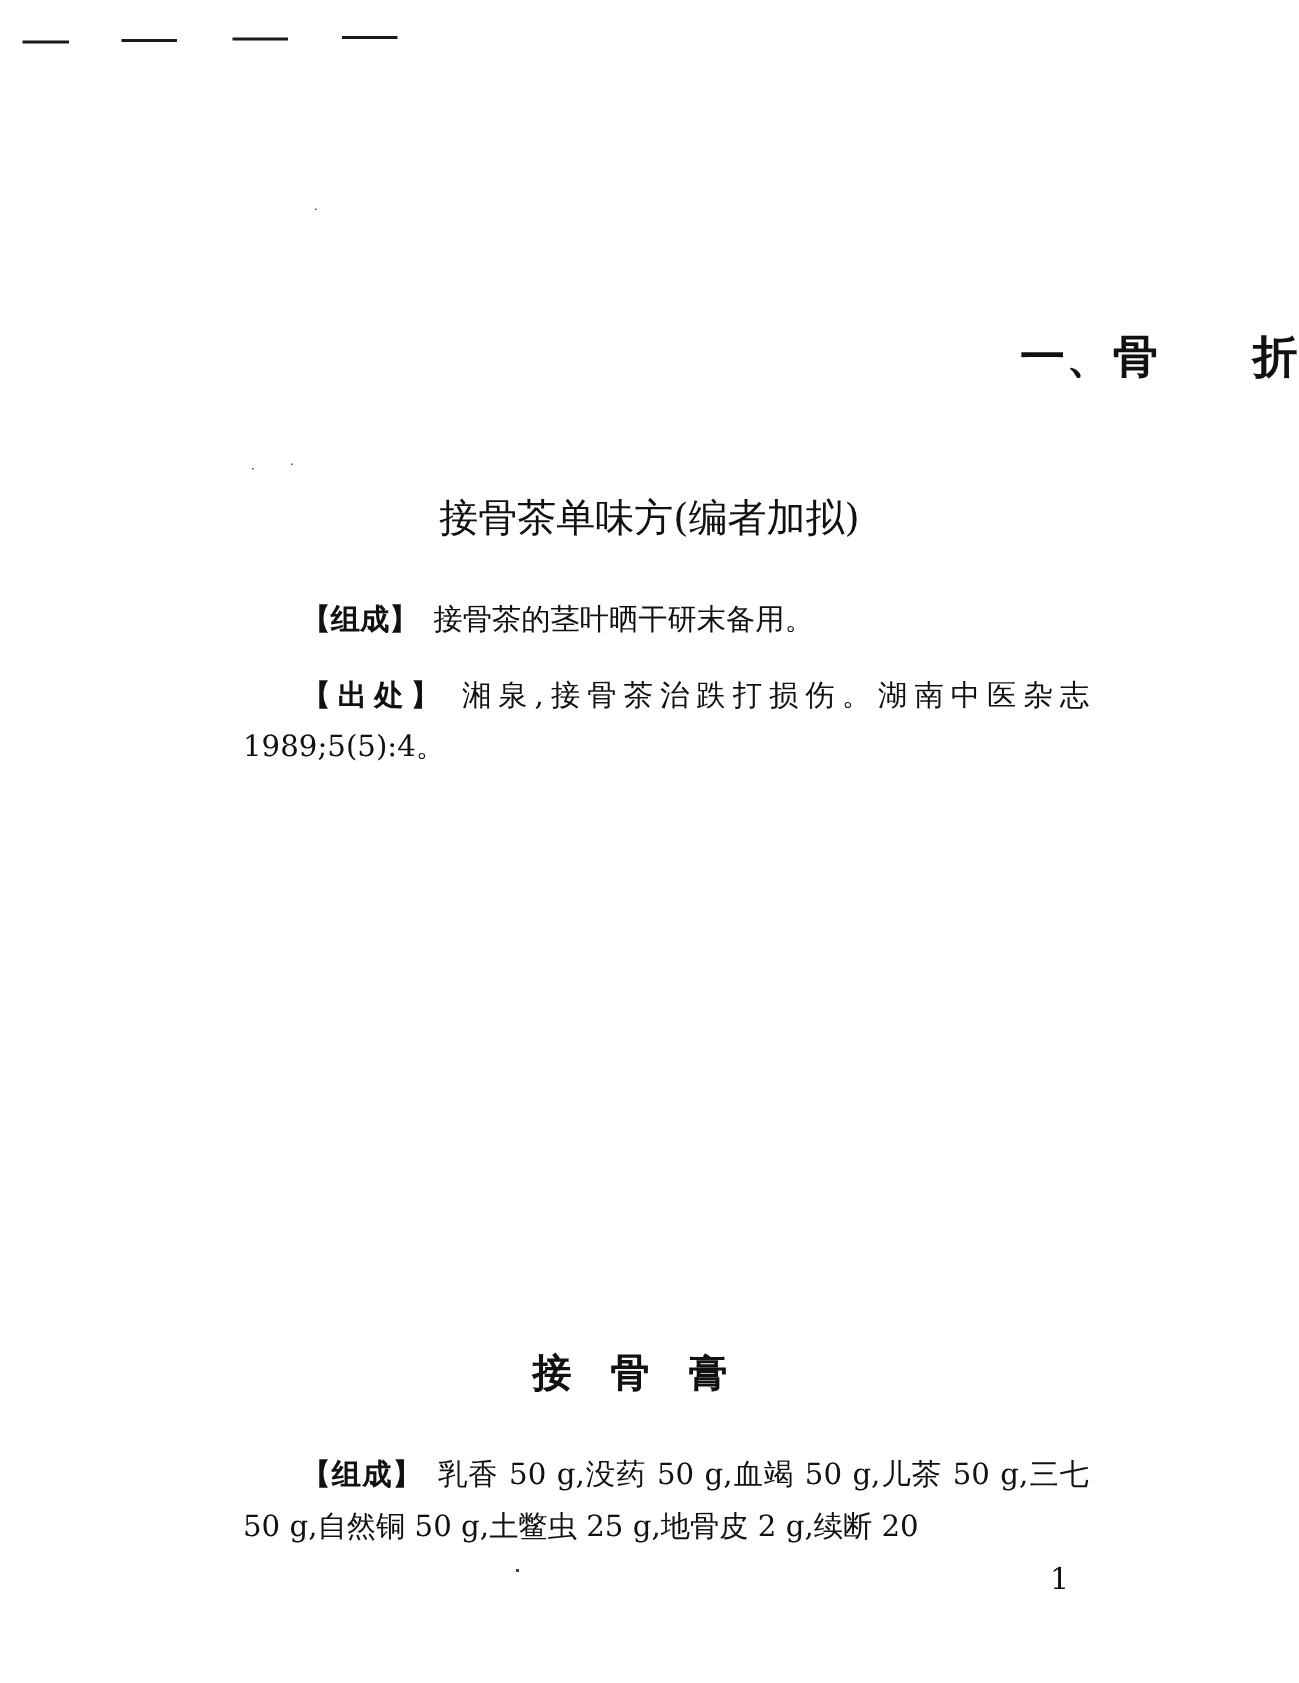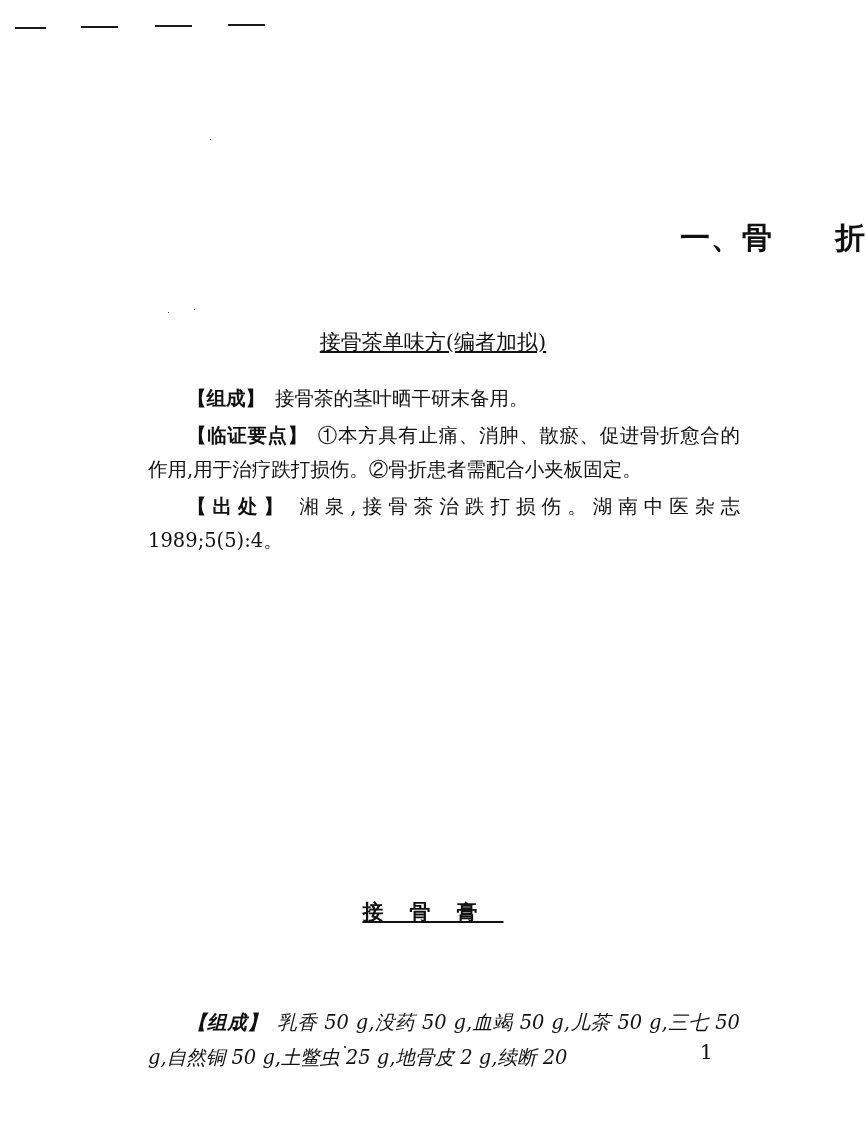--- a/index.html
+++ b/index.html
@@ -4,25 +4,25 @@
   <style>
     html, body { margin:0; padding:0; background:#ffffff; }
     body { width:866px; height:1122px; position:relative; overflow:hidden;
            font-family:"DejaVu Serif", "Liberation Serif", serif; color:#111; }
     .rule { position:absolute; height:2px; background:#1a1a1a; }
     .speck { position:absolute; width:2px; height:2px; background:#444; }
     .chapter-title { position:absolute; top:218px; left:0; width:866px; text-align:right;
                      font-family:"DejaVu Sans", "Liberation Sans", sans-serif;
                      font-size:30px; font-weight:bold; letter-spacing:1px; }
     .chapter-title .gap { display:inline-block; width:62px; }
-    .sec-title { position:absolute; left:0; width:866px; text-align:center; font-size:21px;text-decoration:underline; }
+    .sec-title { position:absolute; left:0; width:866px; text-align:center; font-size:26px; }
     .sec2 { letter-spacing:26px; font-weight:bold; }
     .body-text { position:absolute; left:146px; width:596px; font-size:19.5px;
                  line-height:34.5px; text-align:justify; }
-    .para { margin:2px; text-indent:0; }
+    .para { margin:16px; text-indent:0; }
     .para.indent { text-indent:2em; }
     .label { font-family:"DejaVu Sans", "Liberation Sans", sans-serif; font-weight:bold; margin-right:10px; }
     .page-num { position:absolute; top:1040px; left:700px; font-size:20px; }
   </style>
 </head>
 <body>
 
 <div class="rule" style="left:15px;top:27px;width:31px;"></div>
 <div class="rule" style="left:81px;top:26px;width:37px;"></div>
 <div class="rule" style="left:155px;top:25px;width:37px;"></div>
@@ -34,23 +34,22 @@
 <div class="speck" style="left:344px;top:1046px;"></div>
 
 <div class="chapter-title">
   <span>一、骨</span><span class="gap"></span><span>折</span>
 </div>
 
 <div class="sec-title" style="top:328px;">接骨茶单味方(编者加拟)</div>
 
 <div class="body-text" style="top:380px;">
   <p class="para indent"><span class="label">【组成】</span><span>接骨茶的茎叶晒干研末备用。</span></p>
-  <p class="para indent"><span class="label">【临证要点】</span><span>①本方具有止痛、消肿、散瘀、促进骨折愈合的作用,用于治疗跌打损伤。②骨折患者需配合小夹板固定。</span></p>
   <p class="para indent"><span class="label">【出处】</span><span>湘泉,接骨茶治跌打损伤。湖南中医杂志 1989;5(5):4。</span></p>
 </div>
 
 <div class="sec-title sec2" style="top:898px;">接骨膏</div>
 
-<div class="body-text" style="top:1004px;font-style:italic;">
+<div class="body-text" style="top:950px;">
   <p class="para indent"><span class="label">【组成】</span><span>乳香 50 g,没药 50 g,血竭 50 g,儿茶 50 g,三七 50 g,自然铜 50 g,土鳖虫 25 g,地骨皮 2 g,续断 20</span></p>
 </div>
 
 <div class="page-num">1</div>
 
 </body></html>

